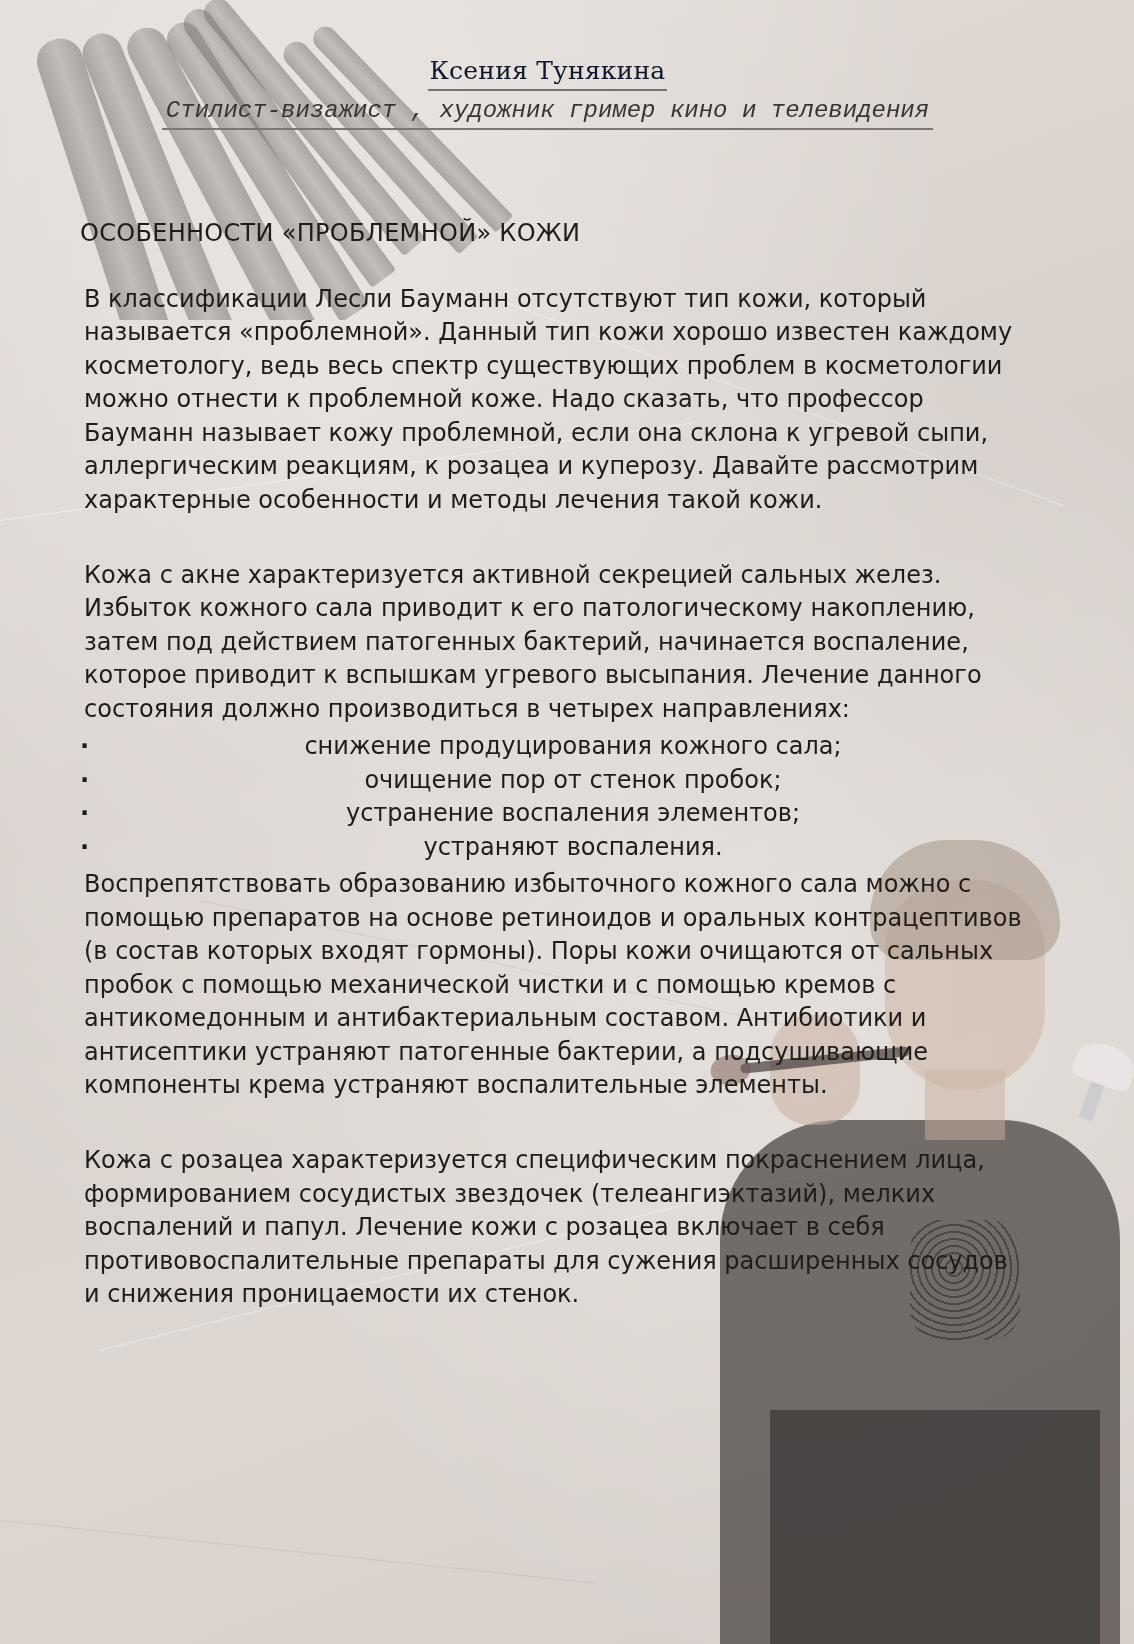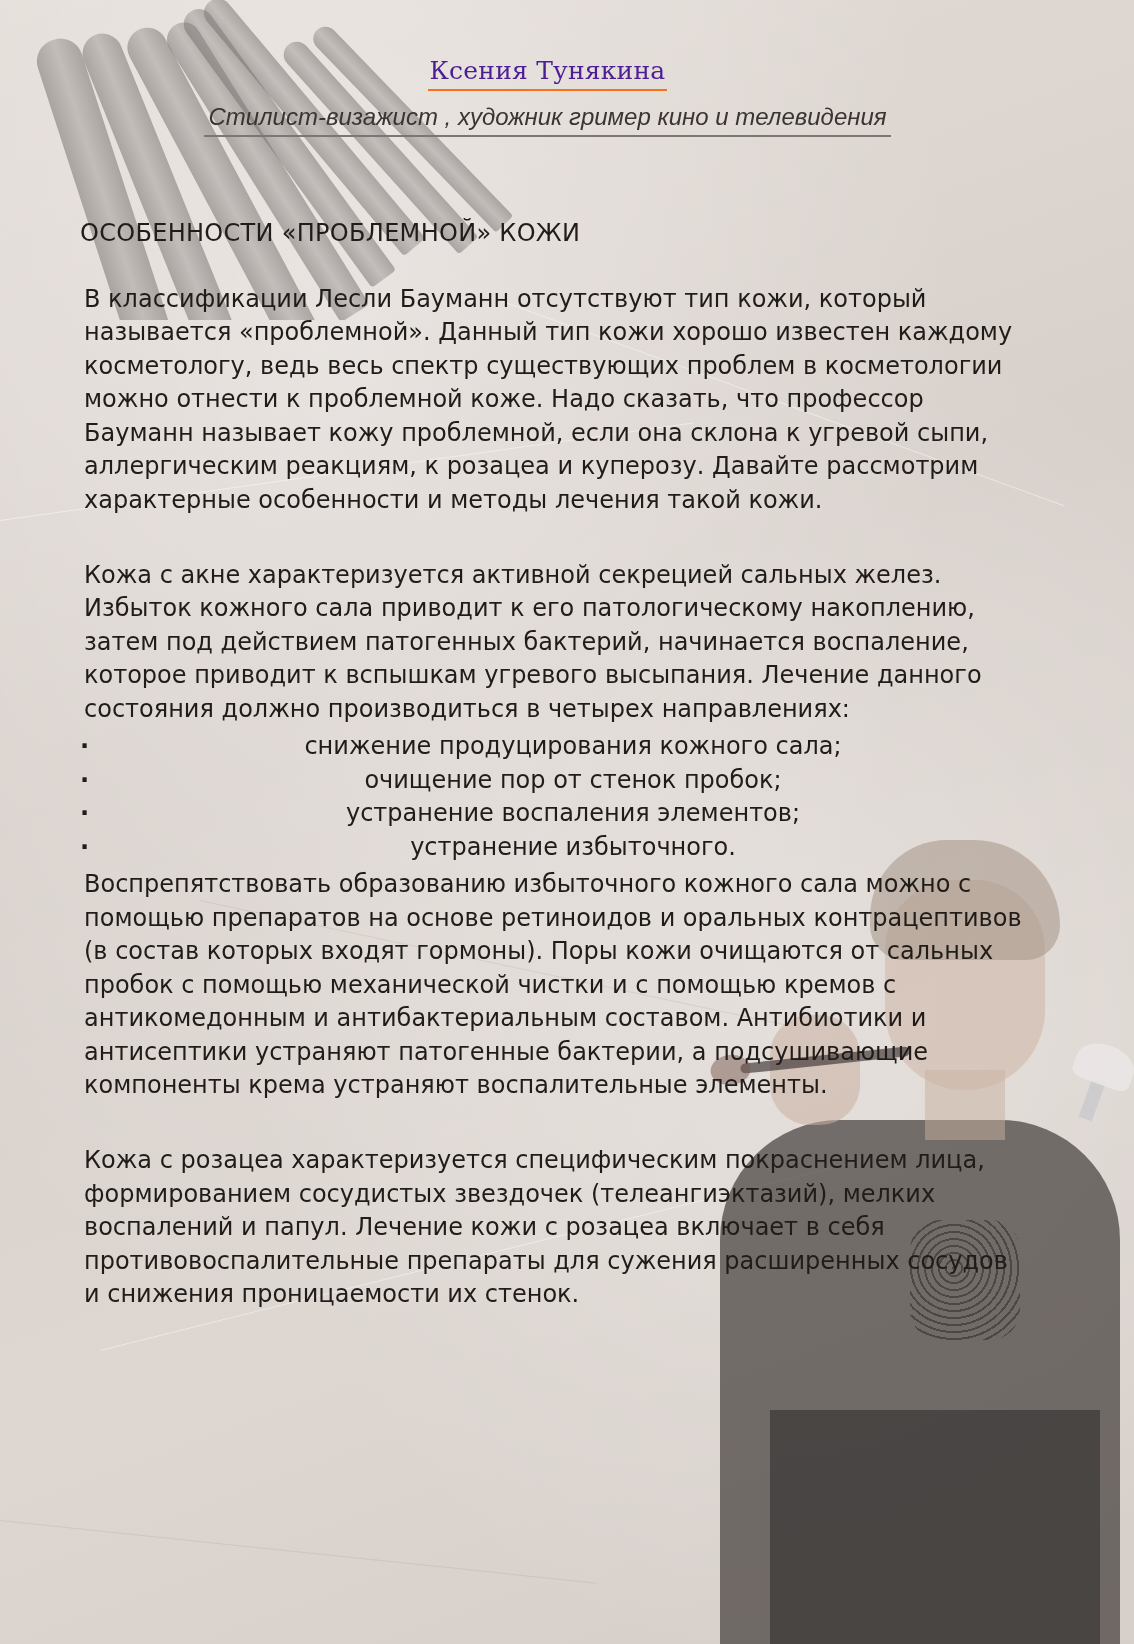--- a/index.html
+++ b/index.html
@@ -38,24 +38,24 @@
   .portrait .lace { position: absolute; left: 210px; top: 380px; width: 110px; height: 120px; border-radius: 30px; background: repeating-radial-gradient(circle at 40% 40%, rgba(40,35,35,0.5) 0 2px, rgba(0,0,0,0) 2px 7px); }
   .portrait .brush1 { position: absolute; left: 40px; top: 215px; width: 170px; height: 10px; border-radius: 5px; background: rgba(60,50,50,0.65); transform: rotate(-6deg); }
   .portrait .brush1::before { content: ""; position: absolute; left: -30px; top: -10px; width: 40px; height: 30px; border-radius: 50%; background: rgba(120,90,80,0.5); }
   .portrait .brush2 { position: absolute; left: 375px; top: 205px; width: 60px; height: 40px; border-radius: 50% 50% 20% 20%; background: rgba(235,230,230,0.85); transform: rotate(20deg); }
   .portrait .brush2h { position: absolute; left: 385px; top: 240px; width: 14px; height: 40px; background: rgba(200,200,205,0.8); transform: rotate(20deg); }
 
   
   .header { position: absolute; left: 0; top: 56px; width: 1095px; text-align: center; }
   .name {
     display: inline-block; font-family: "DejaVu Serif", serif; font-size: 25px;
-    color: #4c1d95; padding: 0 2px 4px; border-bottom: 2px solid #f97316; letter-spacing: 0.2px;
+    color: #0f172a; padding: 0 2px 4px; border-bottom: 2px solid #737373; letter-spacing: 0.2px;
   }
   .subtitle {
-    display: inline-block; margin-top: 12px; font-family: Liberation Sans, sans-serif; font-style: italic;
+    display: inline-block; margin-top: 6px; font-family: Liberation Mono, monospace; font-style: italic;
     font-size: 24px; color: #3a3532; padding: 0 4px 4px; border-bottom: 2px solid #7d7672;
   }
 
   .content {
     position: absolute; left: 80px; top: 217px; width: 950px;
     font-size: 24px; line-height: 33.5px; color: #1f1c1a;
   }
   .content h1 { margin: 0 0 32px; font-size: 24px; font-weight: normal; letter-spacing: 0.3px; line-height: 33.5px; }
   .content p { margin: 4px; }
   .gap { height: 33.5px; }
@@ -104,18 +104,18 @@
 
 <div class="content">
   <h1>ОСОБЕННОСТИ «ПРОБЛЕМНОЙ» КОЖИ</h1>
   <p>В классификации Лесли Бауманн отсутствуют тип кожи, который называется «проблемной». Данный тип кожи хорошо известен каждому косметологу, ведь весь спектр существующих проблем в косметологии можно отнести к проблемной коже. Надо сказать, что профессор Бауманн называет кожу проблемной, если она склона к угревой сыпи, аллергическим реакциям, к розацеа и куперозу. Давайте рассмотрим характерные особенности и методы лечения такой кожи.</p>
   <div class="gap"></div>
   <p>Кожа с акне характеризуется активной секрецией сальных желез. Избыток кожного сала приводит к его патологическому накоплению, затем под действием патогенных бактерий, начинается воспаление, которое приводит к вспышкам угревого высыпания. Лечение данного состояния должно производиться в четырех направлениях:</p>
   <ul>
     <li>снижение продуцирования кожного сала;</li>
     <li>очищение пор от стенок пробок;</li>
     <li>устранение воспаления элементов;</li>
-    <li>устранение избыточного.</li>
+    <li>устраняют воспаления.</li>
   </ul>
   <p>Воспрепятствовать образованию избыточного кожного сала можно с помощью препаратов на основе ретиноидов и оральных контрацептивов (в состав которых входят гормоны). Поры кожи очищаются от сальных пробок с помощью механической чистки и с помощью кремов с антикомедонным и антибактериальным составом. Антибиотики и антисептики устраняют патогенные бактерии, а подсушивающие компоненты крема устраняют воспалительные элементы.</p>
   <div class="gap"></div>
   <p>Кожа с розацеа характеризуется специфическим покраснением лица, формированием сосудистых звездочек (телеангиэктазий), мелких воспалений и папул. Лечение кожи с розацеа включает в себя противовоспалительные препараты для сужения расширенных сосудов и снижения проницаемости их стенок.</p>
 </div>
 
 </body></html>

